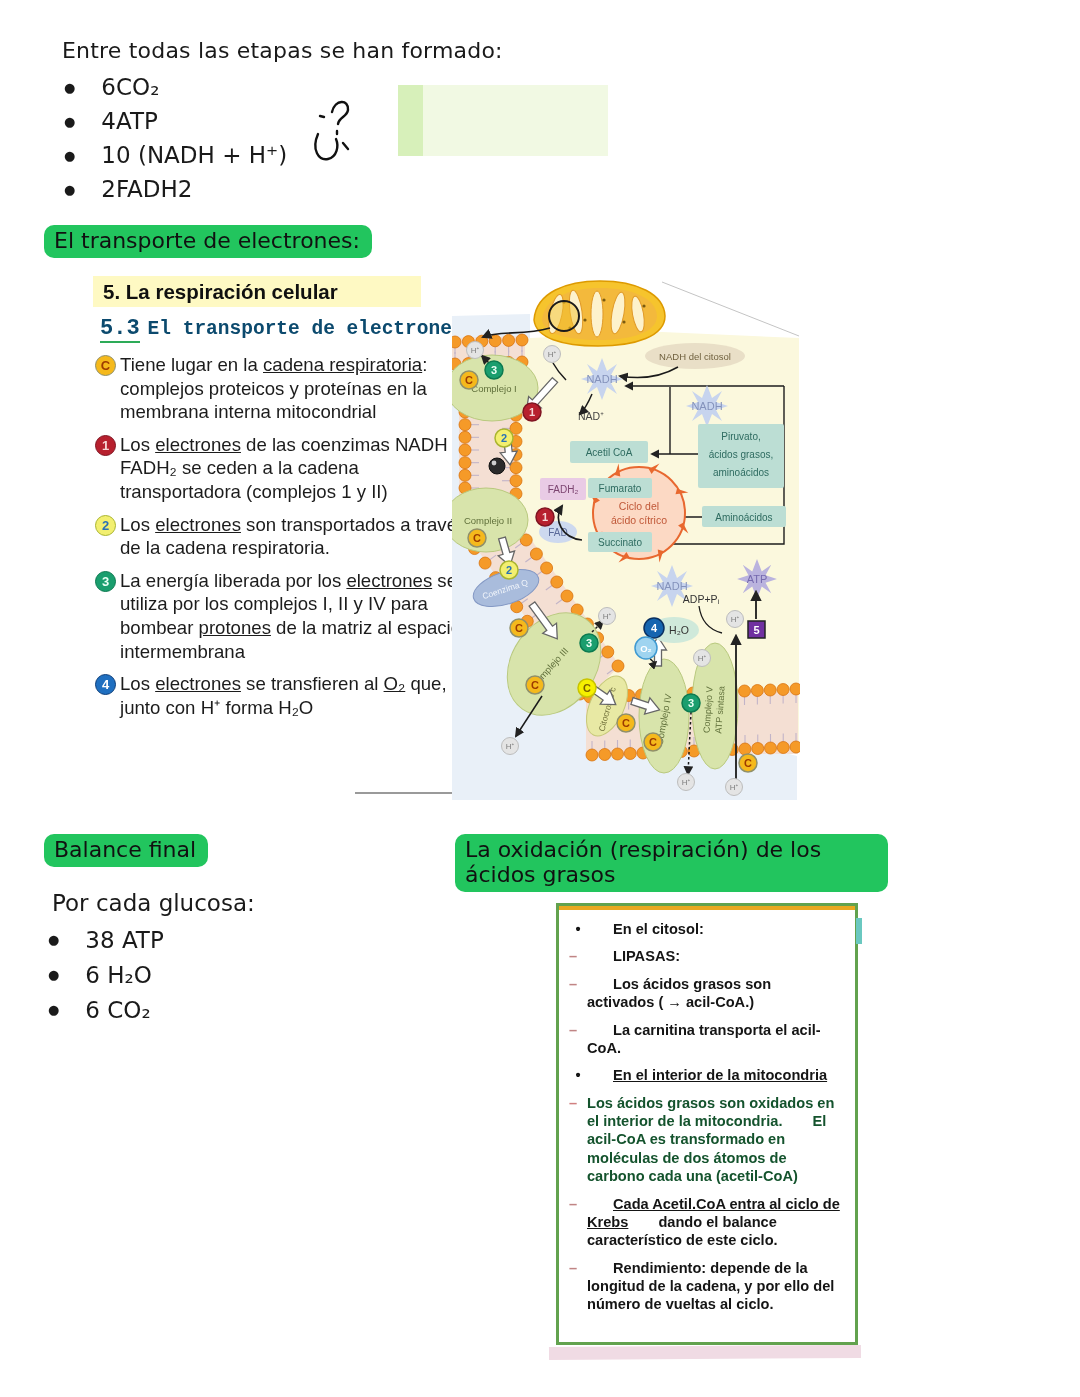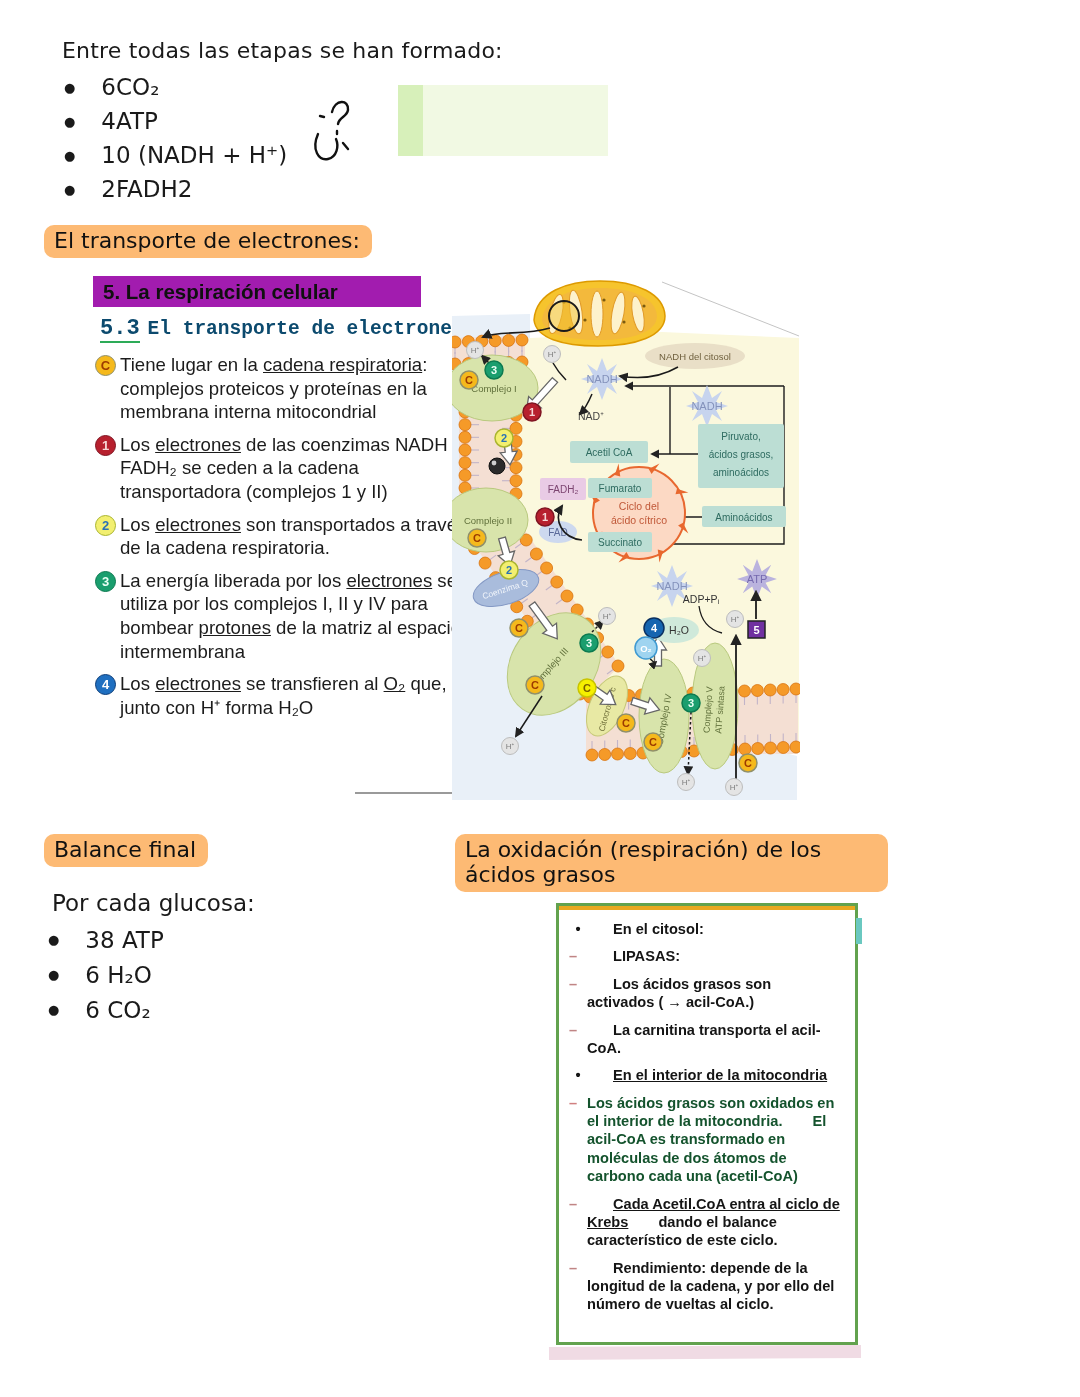--- a/index.html
+++ b/index.html
@@ -4,25 +4,25 @@
 <style>
   html,body{margin:0;padding:0;background:#fff;}
   #page{position:relative;width:888px;height:1397px;background:#fff;overflow:hidden;
         font-family:"DejaVu Sans",sans-serif;color:#111;}
   .abs{position:absolute;}
   
   .hw{font-family:"DejaVu Sans",sans-serif;color:#1a1a1a;}
   .hw-title{font-size:22px;letter-spacing:.2px;}
   .hw-bullet-row{display:flex;align-items:center;height:34px;font-size:23px;}
   .hw-bullet-row .dot{font-size:13px;margin-right:26px;margin-left:6px;}
-  .pill{display:inline-block;background:#fdba74;border-radius:10px;padding:3px 12px 5px 10px;
+  .pill{display:inline-block;background:#22c55e;border-radius:10px;padding:3px 12px 5px 10px;
         font-size:22px;color:#111;}
   .hl-rect{background:linear-gradient(90deg,#d7f0ba 0 12%,#f1f9e3 12%);}
   
-  .slide-header{background:#a21caf;color:#101010;font-family:"Liberation Sans",sans-serif;
+  .slide-header{background:#fef9c3;color:#101010;font-family:"Liberation Sans",sans-serif;
         font-weight:bold;font-size:20.5px;line-height:31px;padding-left:10px;}
   .slide-sub{font-family:Liberation Mono, monospace;font-weight:bold;color:#0c4a6e;}
   .slide-sub .num{font-size:22px;border-bottom:2.5px solid #2dab58;margin-right:8px;}
   .slide-sub .ttl{font-size:19.5px;}
   .points{width:372px;font-family:"Liberation Sans",sans-serif;font-size:18.6px;line-height:1.27;color:#1c1c1c;}
   .point{display:flex;margin-bottom:9px;}
   .pmark{flex:0 0 auto;width:19px;height:19px;border-radius:50%;border:1.5px solid #888;
          font-size:13px;font-weight:bold;text-align:center;line-height:19px;margin:2px 4px 0 0;}
   .seg-u{text-decoration:underline;}
   .seg-b{font-weight:bold;margin-left:26px;}

